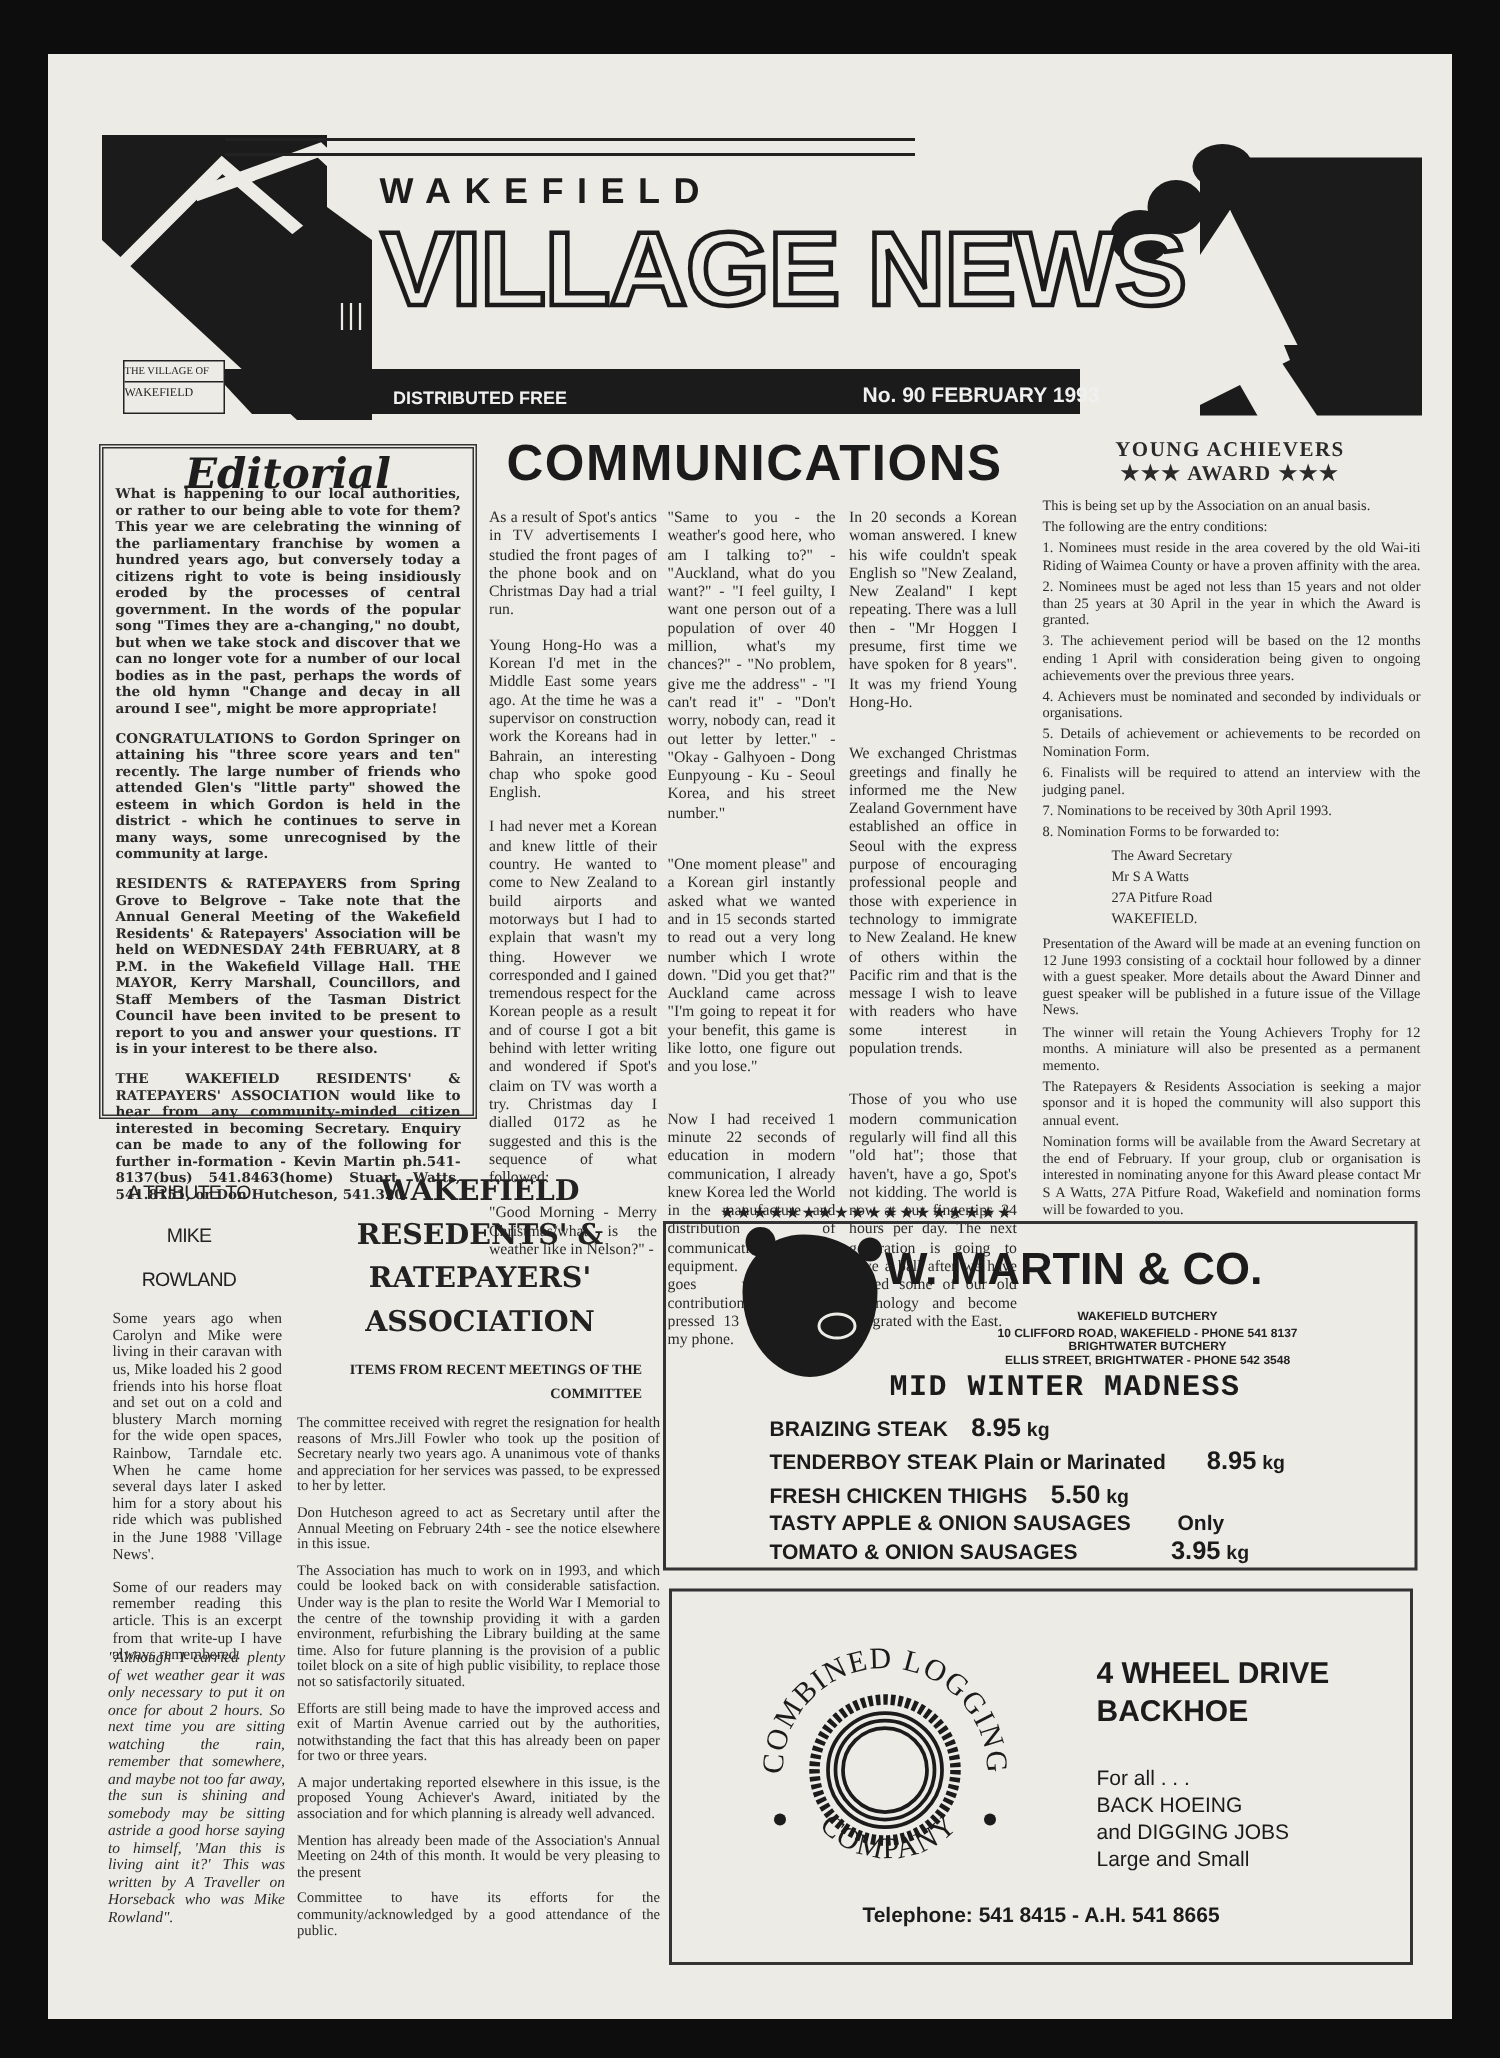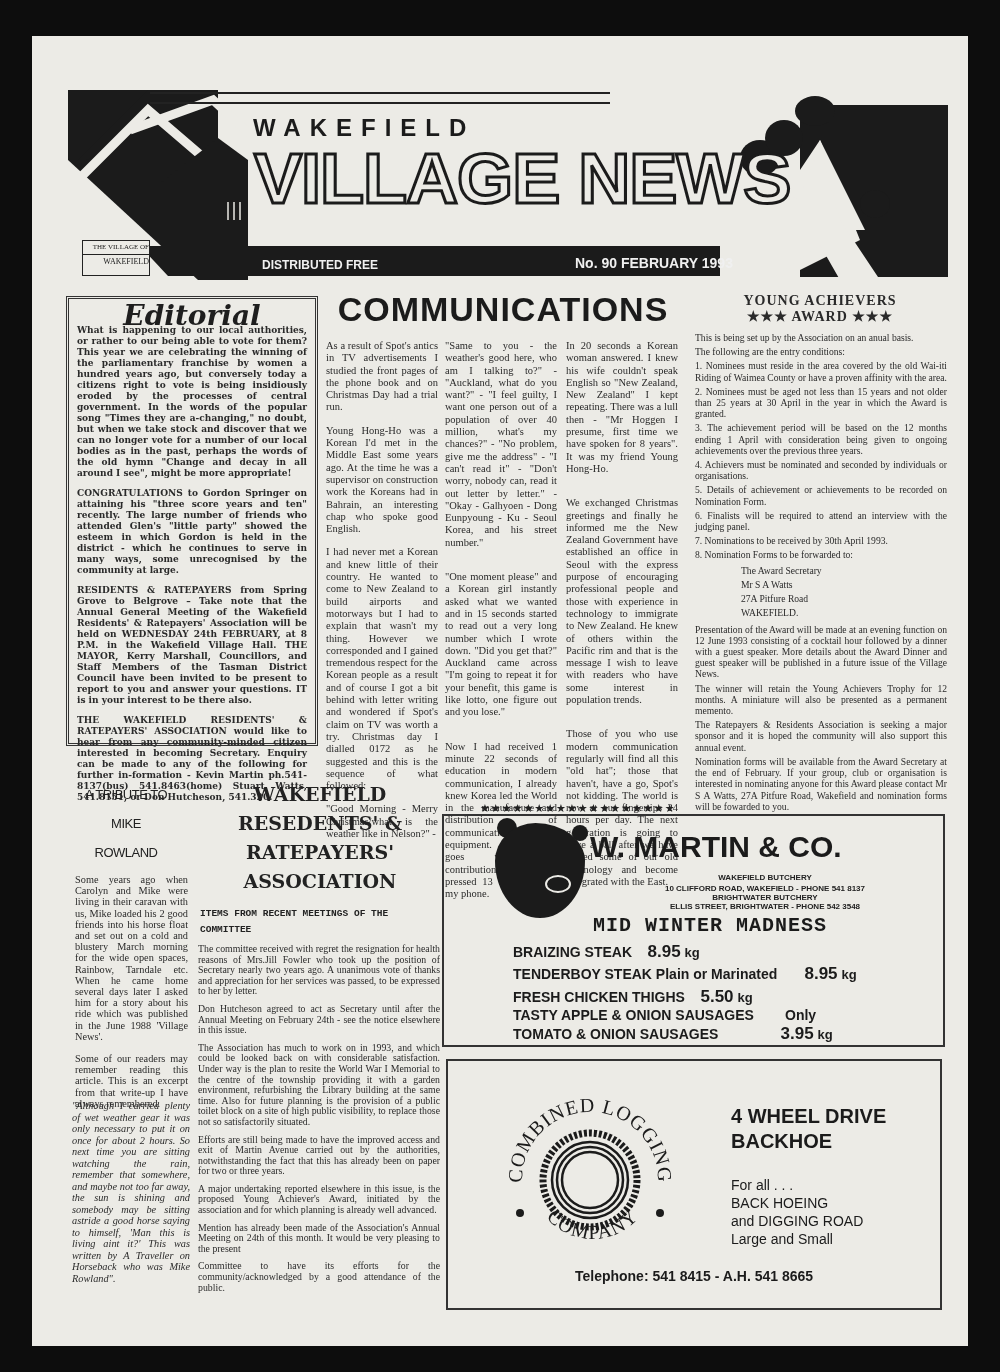--- a/index.html
+++ b/index.html
@@ -12,21 +12,21 @@
   .top-lines { position:absolute; left:150px; top:92px; width:460px; height:8px; border-top:2px solid #222; border-bottom:2px solid #222; }
   .mast-wake { position:absolute; left:253px; top:114px; font-family:"Liberation Sans", sans-serif; font-weight:bold;
                font-size:24px; letter-spacing:9px; color:#1b1b1b; }
   .mast-village { position:absolute; left:254px; top:144px; font-family:"Liberation Sans", sans-serif; font-weight:bold;
                   font-size:70px; letter-spacing:-1px; color:#ecebe6; -webkit-text-stroke:3px #1b1b1b; line-height:1; transform:scaleX(1.03); transform-origin:left; }
   .dist-free { position:absolute; left:262px; top:258px; font-family:"Liberation Sans", sans-serif; font-weight:bold;
                font-size:12px; color:#f0f0f0; }
   .issue { position:absolute; left:575px; top:255px; font-family:"Liberation Sans", sans-serif; font-weight:bold;
            font-size:14px; color:#f0f0f0; }
   .sign { position:absolute; left:82px; top:240px; width:66px; height:34px; background:#ecebe6; border:1px solid #222;
-          font-size:7px; text-align:right; font-family:"Liberation Serif", serif; }
+          font-size:7px; text-align:left; font-family:"Liberation Serif", serif; }
   .sign div { line-height:13px; }
   .sign .s2 { border-top:1px solid #222; font-size:8px; }
   .right-block { position:absolute; left:800px; top:105px; width:148px; height:172px; background:#1b1b1b; }
   .cloud { position:absolute; background:#1b1b1b; border-radius:50%; }
 
   
   .ed-box { position:absolute; left:66px; top:296px; width:252px; height:450px; border:3px double #333; padding:5px 8px;
             box-sizing:border-box; font-family:"DejaVu Serif", serif; font-size:9px; line-height:11px; font-weight:bold; color:#2a2a2a; }
   .ed-title { text-align:center; font-family:"DejaVu Serif", serif; font-style:italic; font-size:28px; font-weight:bold; margin:6px 0 4px; color:#1e1e1e; }
   .ed-box p { margin:0 0 9px 0; text-align:justify; }
@@ -47,21 +47,21 @@
 
   
   .tribute-head { position:absolute; left:66px; top:780px; width:120px; text-align:center; font-family:"Liberation Sans", sans-serif; font-size:13px;
                   line-height:29px; color:#222; letter-spacing:-0.5px; }
   .tribute-body { position:absolute; left:75px; top:874px; width:113px; font-size:10.3px; line-height:11.2px; }
   .tribute-quote { position:absolute; left:72px; top:1100px; width:118px; font-size:10.3px; line-height:11.5px; font-style:italic; color:#2a2a2a; text-align:justify; }
 
   
   .assoc-head { position:absolute; left:200px; top:780px; width:240px; text-align:center; font-family:"DejaVu Serif", serif; font-weight:bold;
                 font-size:19px; line-height:29px; color:#222; }
-  .assoc-sub { position:absolute; left:200px; top:906px; width:240px; text-align:left; font-family:Liberation Mono, monospace; font-weight:bold; font-size:9.5px; line-height:16px; color:#222; }
+  .assoc-sub { position:absolute; left:188px; top:906px; width:240px; text-align:right; font-family:Liberation Serif, serif; font-weight:bold; font-size:9.5px; line-height:16px; color:#222; }
   .assoc-body { position:absolute; left:198px; top:944px; width:242px; font-size:9.8px; line-height:10.6px; text-align:justify; color:#2a2a2a; }
   .assoc-body p { margin:0 0 7px 0; }
 
   
   .ad-martin { position:absolute; left:442px; top:814px; width:503px; height:233px; border:2px solid #333; box-sizing:border-box; }
   .cow { position:absolute; left:495px; top:823px; width:90px; height:95px; background:#1b1b1b; border-radius:45% 55% 50% 50% / 40% 40% 60% 60%; }
   .cow-ear { position:absolute; left:497px; top:818px; width:20px; height:20px; background:#1b1b1b; border-radius:50%; }
   .cow-ear2 { position:absolute; left:572px; top:825px; width:16px; height:16px; background:#1b1b1b; border-radius:50%; }
   .cow-nose { position:absolute; left:545px; top:875px; width:22px; height:14px; border:2px solid #ecebe6; border-radius:50%; }
   .martin-name { position:absolute; left:590px; top:830px; width:350px; font-family:"Liberation Sans", sans-serif; font-weight:bold; font-size:30px; color:#1b1b1b; }
@@ -262,16 +262,16 @@
     <textPath href="#arcBot" startOffset="50%" text-anchor="middle">COMPANY</textPath>
   </text>
 </svg>
 <div class="backhoe-title">
   <div>4 WHEEL DRIVE</div>
   <div>BACKHOE</div>
 </div>
 <div class="backhoe-list">
   <div>For all  .  .  .</div>
   <div>BACK HOEING</div>
-  <div>and DIGGING ROAD</div>
+  <div>and DIGGING JOBS</div>
   <div>Large and Small</div>
 </div>
 <div class="log-phone">Telephone: 541 8415 - A.H. 541 8665</div>
 
 </body></html>

